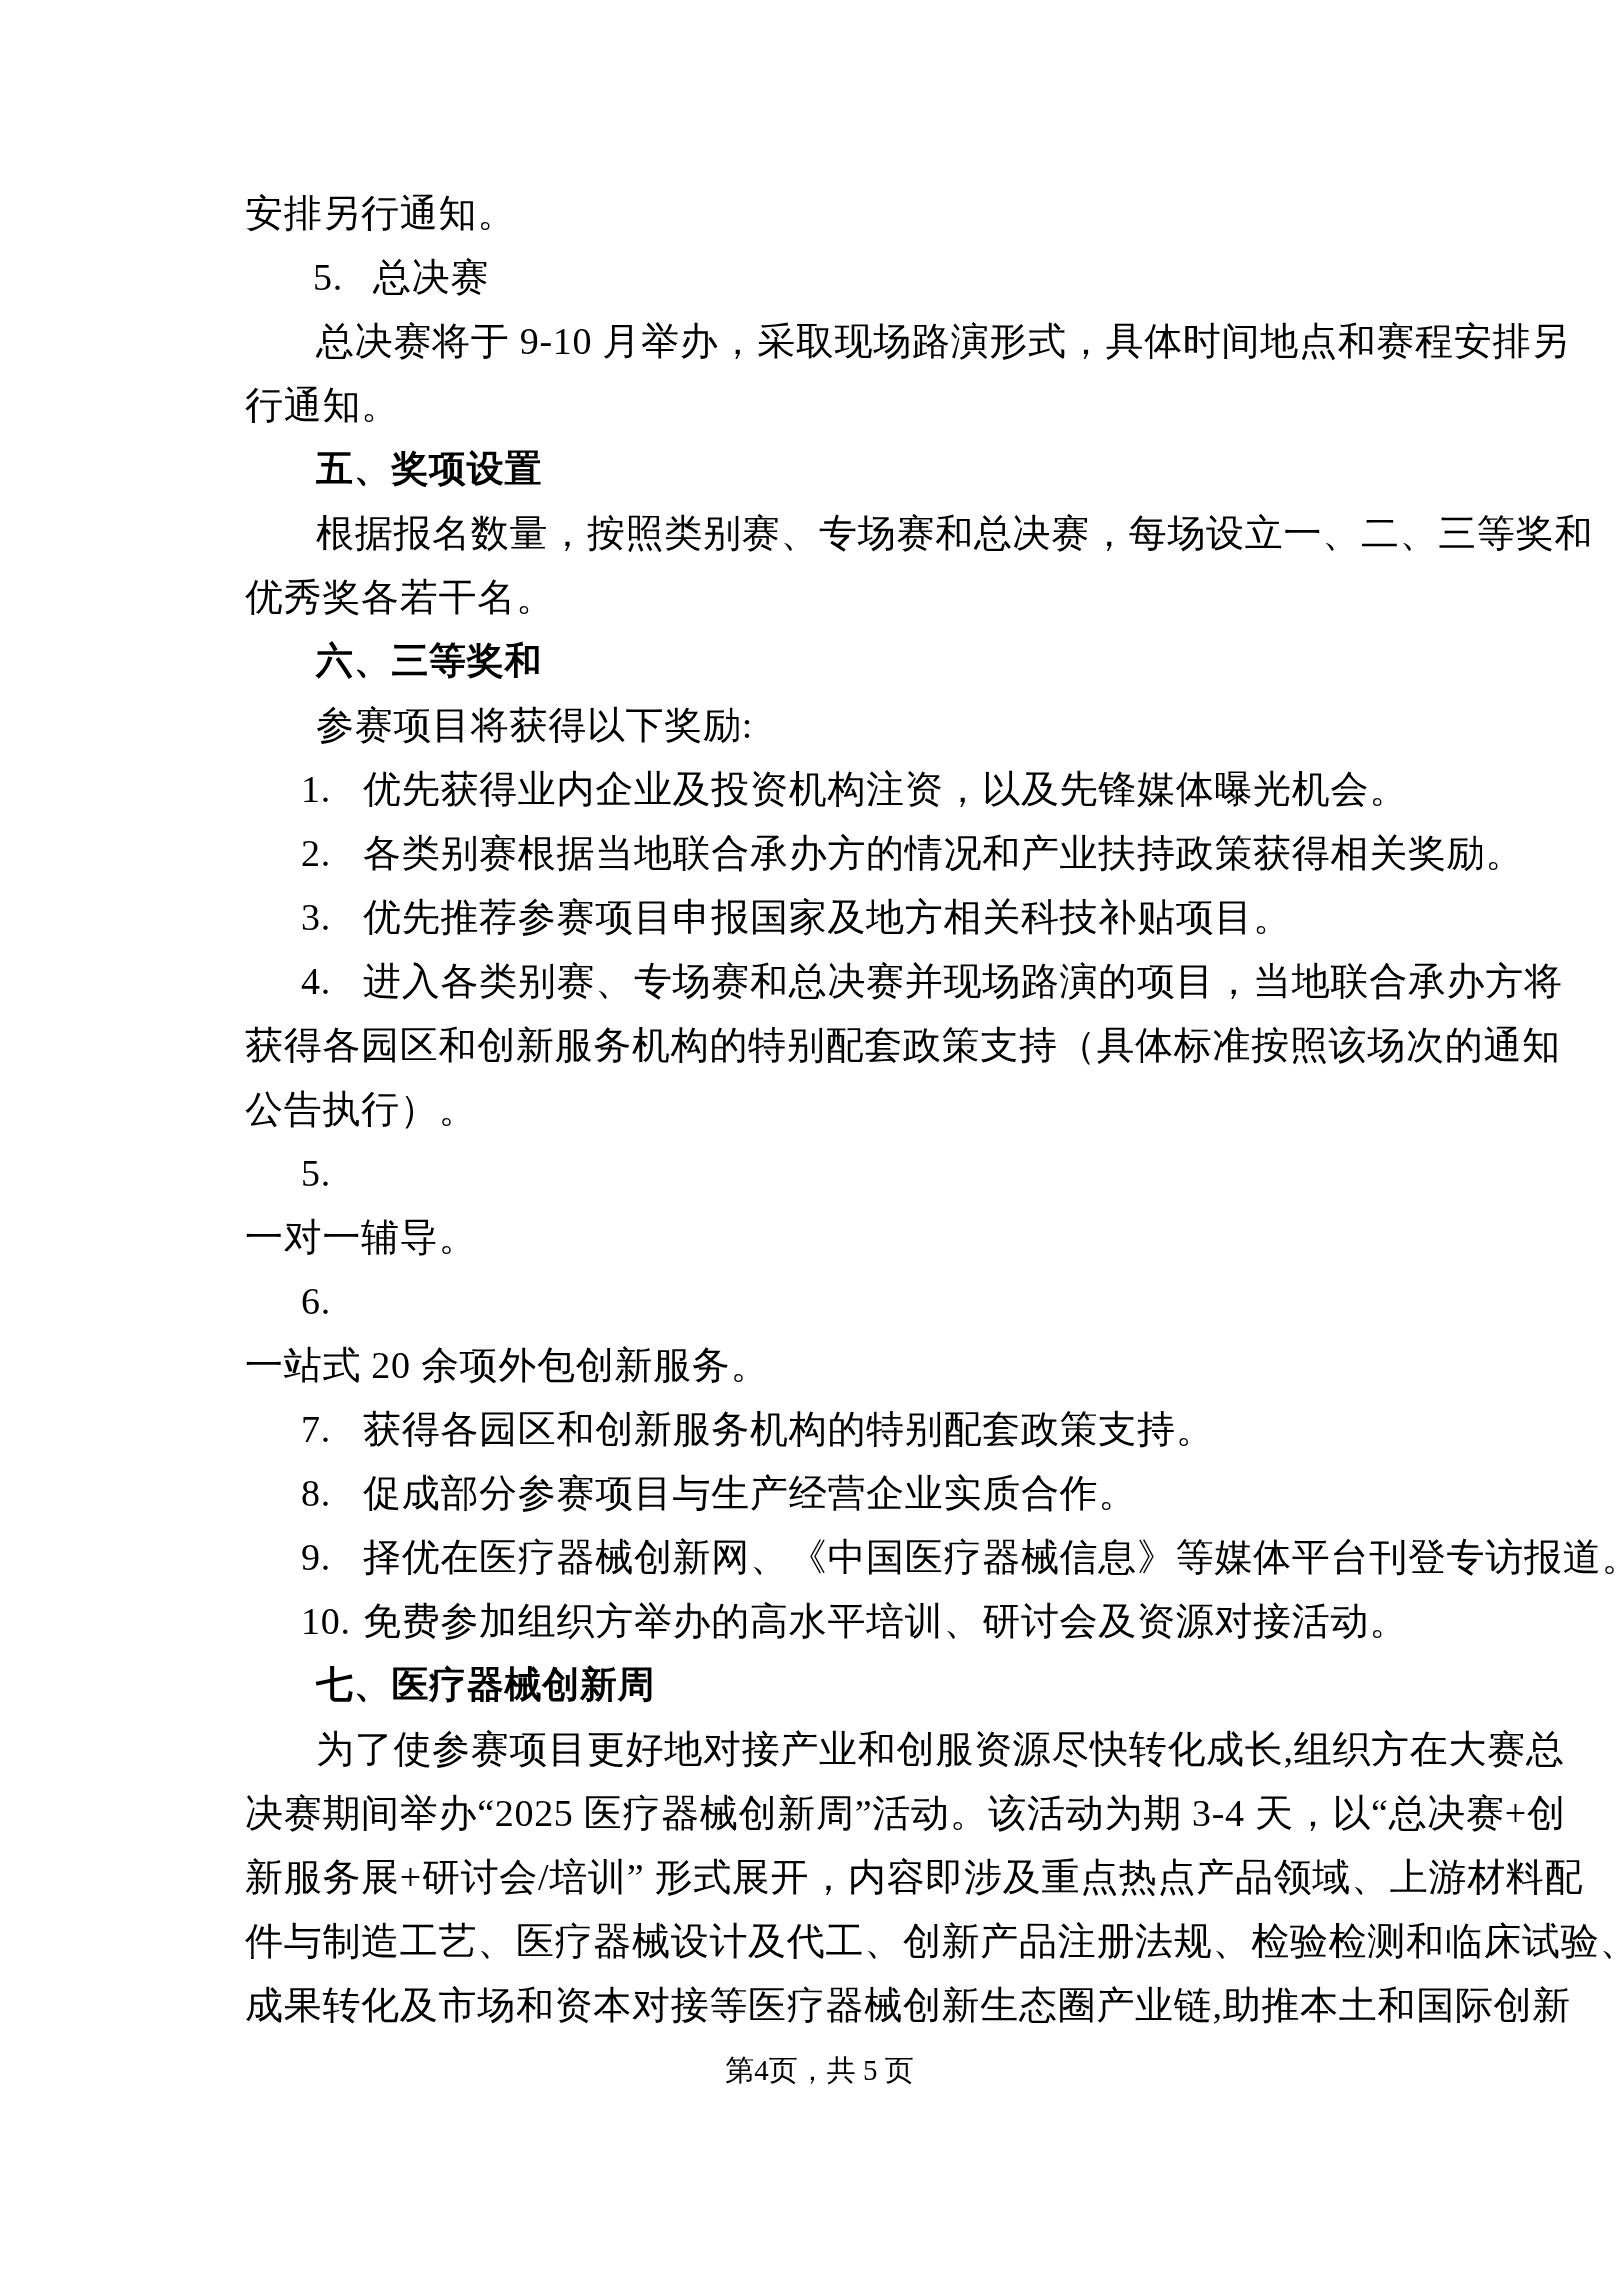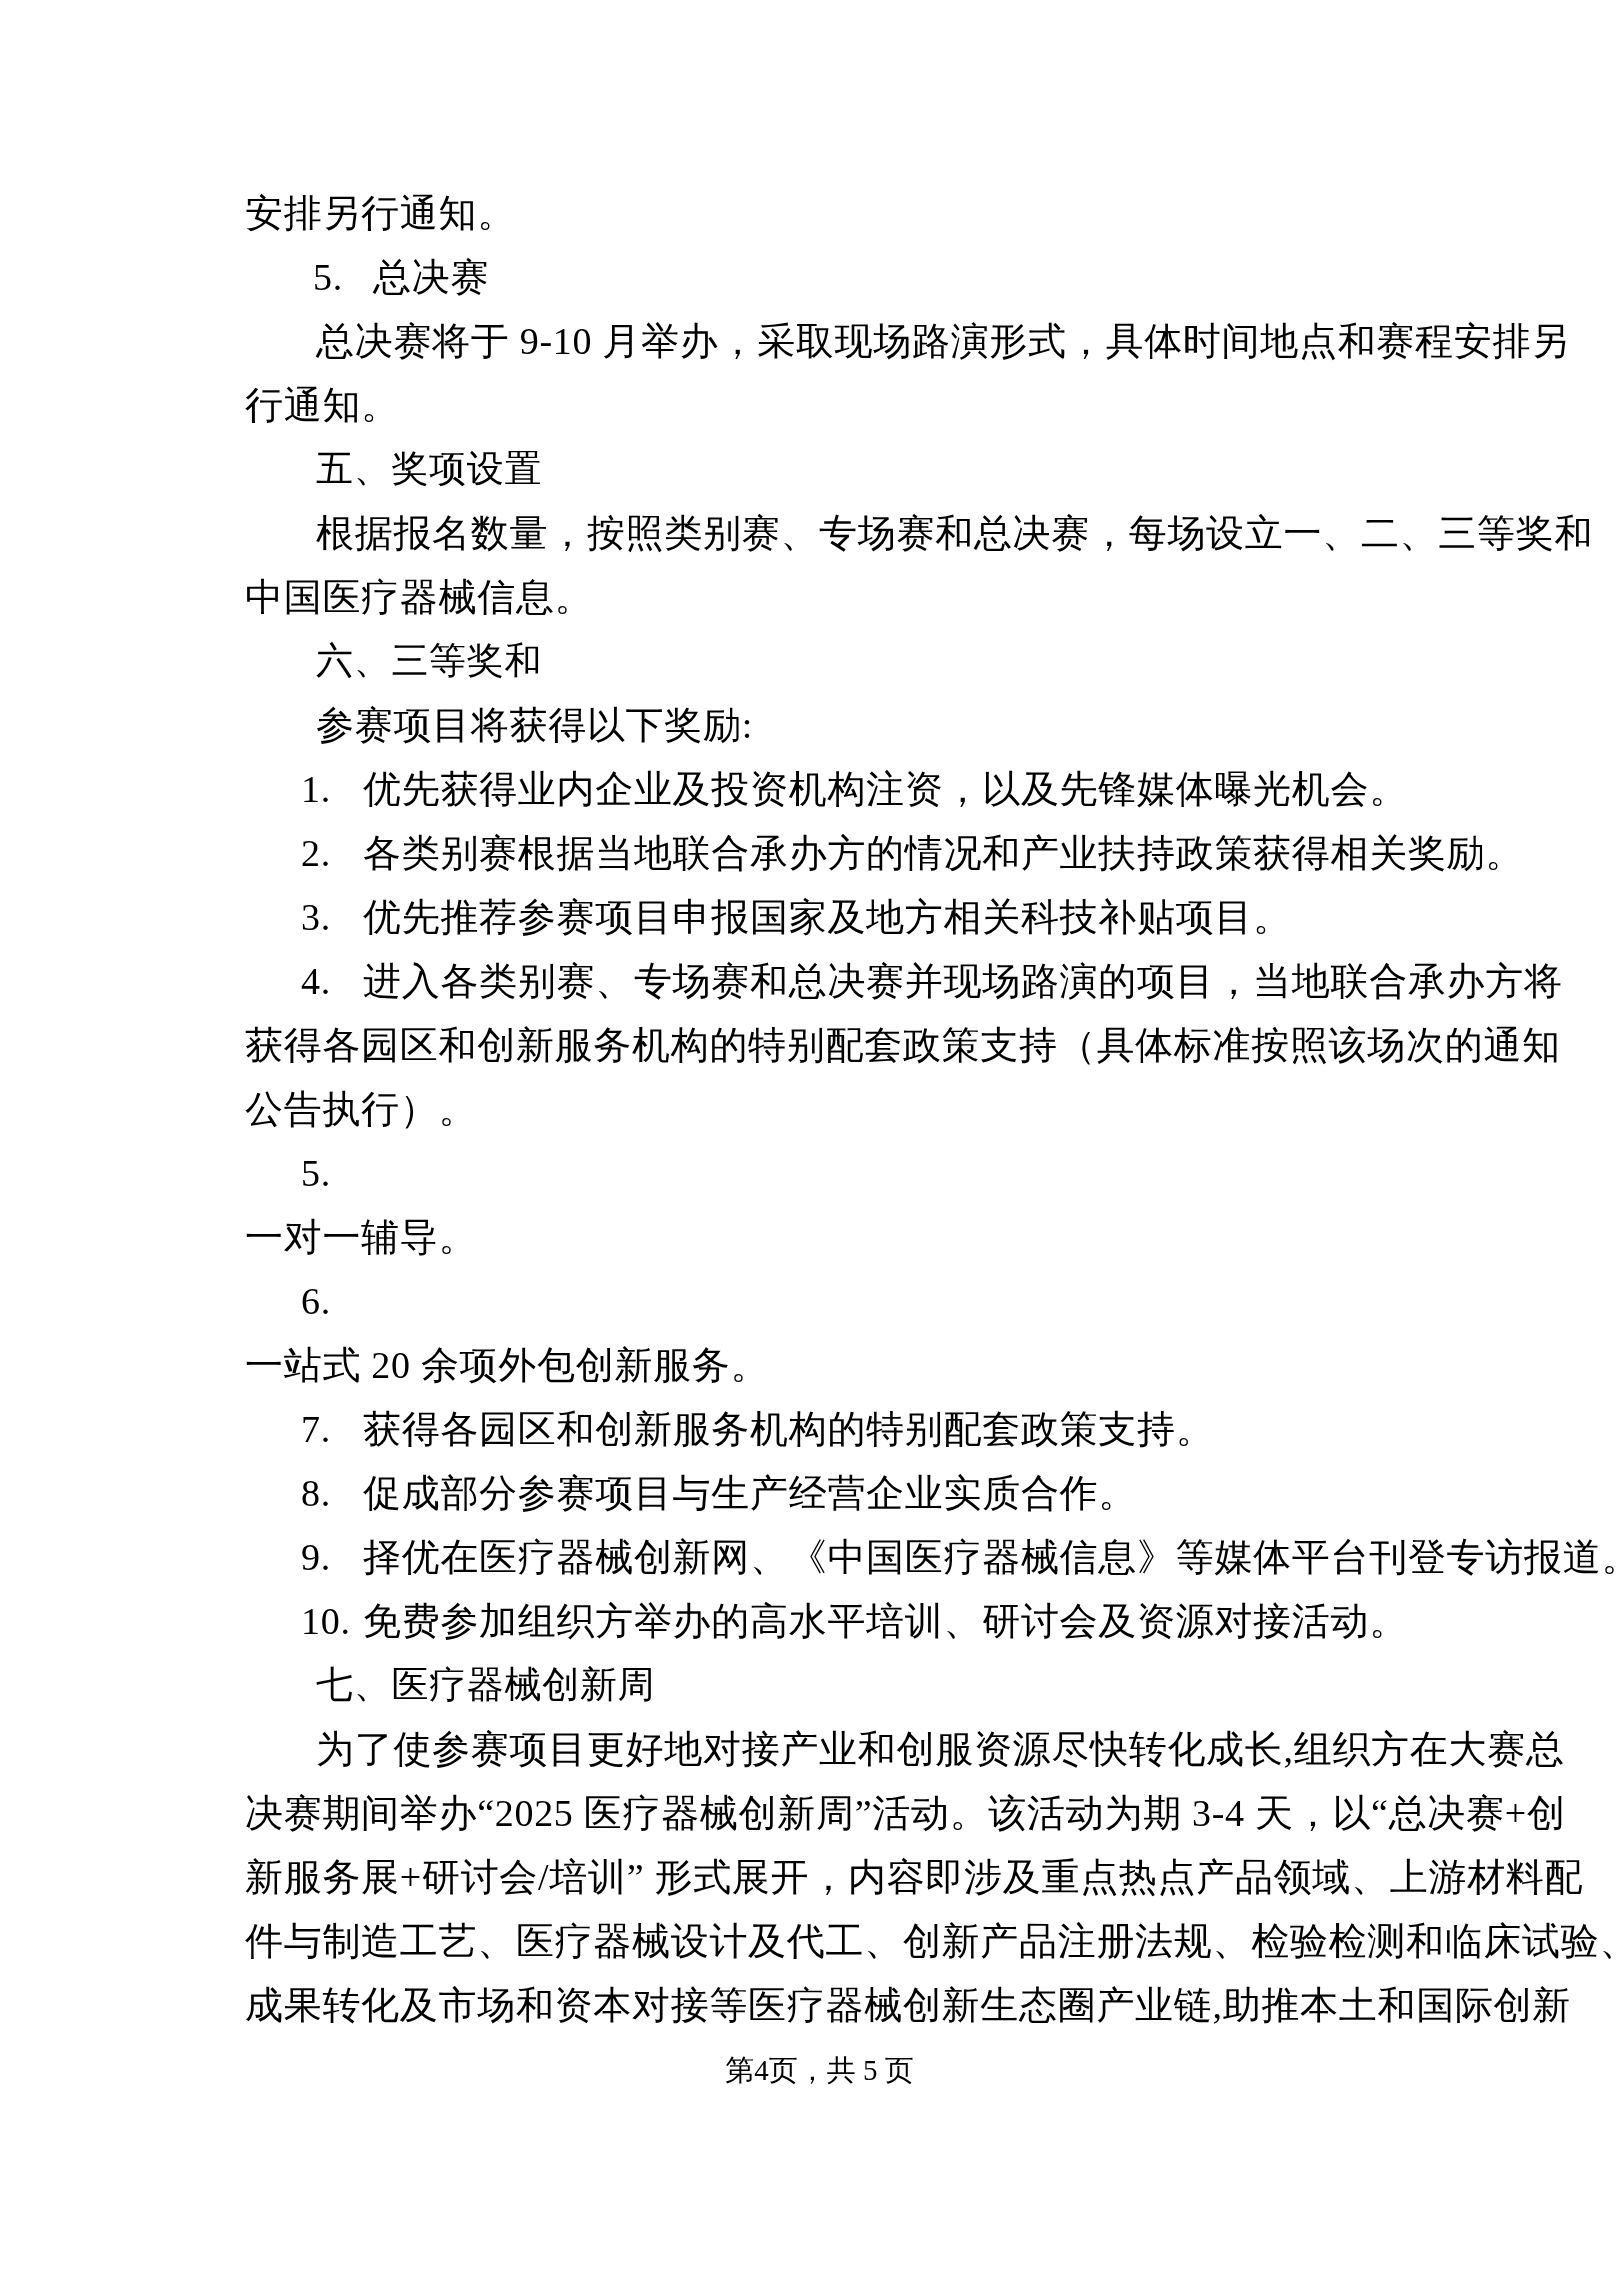--- a/index.html
+++ b/index.html
@@ -30,21 +30,21 @@
     white-space: nowrap;
     letter-spacing: 0.7px;
   }
   
   .line.body { padding-left: 0; }
   
   .line.indent { padding-left: 71px; }
   
   .line.heading {
     padding-left: 71px;
-    font-weight: normal;
+    font-weight: bold;
     font-family: "Liberation Sans", "DejaVu Sans", sans-serif;
     font-size: 37px;
   }
   
   .line.list { padding-left: 118px; }
   .line.list .num {
     position: absolute;
     left: 56px;
     top: 0;
   }
@@ -71,21 +71,21 @@
 <body>
 
 <div class="page">
   <div class="content">
       <div class="line body">安排另行通知。</div>
       <div class="line step"><span class="num">5.</span><span>总决赛</span></div>
       <div class="line indent">总决赛将于 9-10 月举办，采取现场路演形式，具体时间地点和赛程安排另</div>
       <div class="line body">行通知。</div>
       <div class="line heading">五、奖项设置</div>
       <div class="line indent">根据报名数量，按照类别赛、专场赛和总决赛，每场设立一、二、三等奖和</div>
-      <div class="line body">中国医疗器械信息。</div>
+      <div class="line body">优秀奖各若干名。</div>
       <div class="line heading">六、三等奖和</div>
       <div class="line indent">参赛项目将获得以下奖励:</div>
       <div class="line list"><span class="num">1.</span><span>优先获得业内企业及投资机构注资，以及先锋媒体曝光机会。</span></div>
       <div class="line list"><span class="num">2.</span><span>各类别赛根据当地联合承办方的情况和产业扶持政策获得相关奖励。</span></div>
       <div class="line list"><span class="num">3.</span><span>优先推荐参赛项目申报国家及地方相关科技补贴项目。</span></div>
       <div class="line list"><span class="num">4.</span><span>进入各类别赛、专场赛和总决赛并现场路演的项目，当地联合承办方将</span></div>
       <div class="line body">获得各园区和创新服务机构的特别配套政策支持（具体标准按照该场次的通知</div>
       <div class="line body">公告执行）。</div>
       <div class="line list"><span class="num">5.</span></div>
       <div class="line body">一对一辅导。</div>

